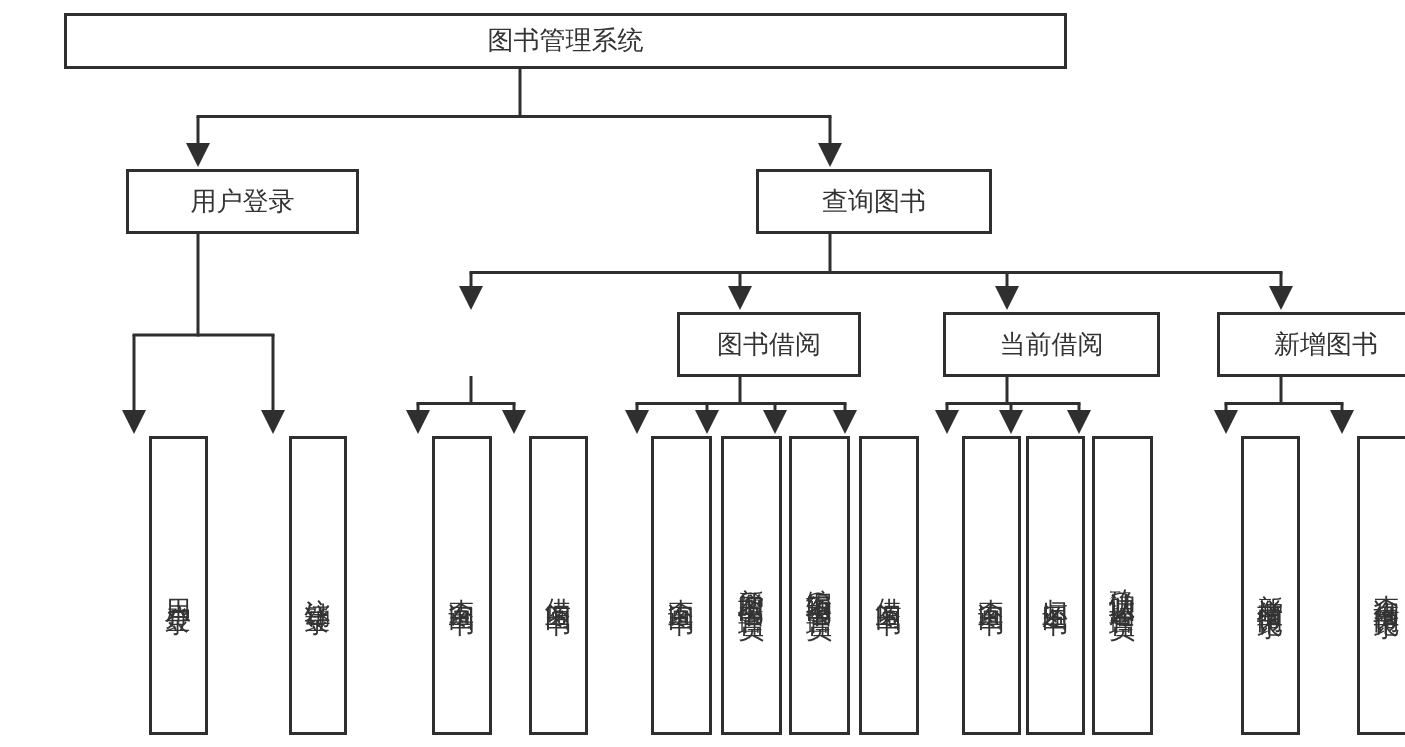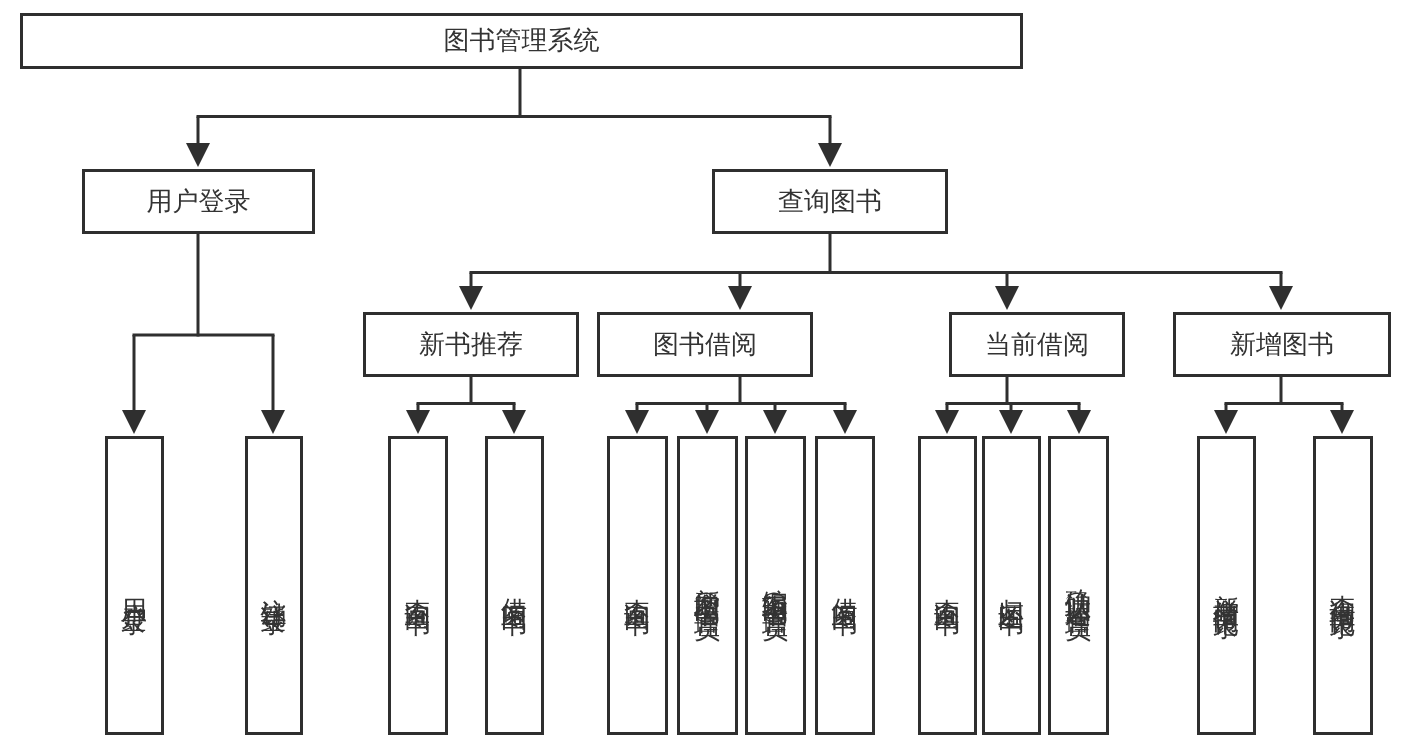--- a/index.html
+++ b/index.html
@@ -10,21 +10,21 @@
     overflow:hidden;
   }
   .wires { position:absolute; left:0; top:0; }
   .wires path { stroke:var(--line,#2f2f2f); stroke-width:3; fill:none; }
   .wires polygon { fill:var(--line,#2f2f2f); stroke:none; }
   .node {
     position:absolute; box-sizing:border-box;
     background:#ffffff; border:3px solid var(--line,#2f2f2f);
     color:var(--text,#333333);
     display:flex; align-items:center; justify-content:center;
-    font-size:26px; line-height:1.15; text-align:right;
+    font-size:26px; line-height:1.15; text-align:right;margin-left:44px;
   }
   .v {
     top:436px; height:299px;
     writing-mode:vertical-rl; text-orientation:mixed;
     letter-spacing:4px; line-height:1;
   }
   .watermark {
     position:absolute; top:713px; right:3px; z-index:5;
     font-size:23px; letter-spacing:1px;
     color:var(--watermark-color,#9e9e9e); opacity:0.85;
@@ -100,23 +100,22 @@
       <polygon points="1214,410 1238,410 1226,434"></polygon>
       <polygon points="1330,410 1354,410 1342,434"></polygon>
     </g>
   </svg>
 
   <div class="node" style="left:20px; top:13px; width:1003px; height:56px">图书管理系统</div>
 
   <div class="node" style="left:82px; top:169px; width:233px; height:65px">用户登录</div>
   <div class="node" style="left:712px; top:169px; width:236px; height:65px">查询图书</div>
 
-  <div class="node" style="left:363px; top:312px; width:216px; height:65px">新书推荐</div>
-  <div class="node" style="left:597px; top:312px; width:216px; height:65px">图书借阅</div>
-  <div class="node" style="left:949px; top:312px; width:176px; height:65px">当前借阅</div>
+  <div class="node" style="left:633px; top:312px; width:184px; height:65px">图书借阅</div>
+  <div class="node" style="left:899px; top:312px; width:217px; height:65px">当前借阅</div>
   <div class="node" style="left:1173px; top:312px; width:218px; height:65px">新增图书</div>
 
   <div class="node v" style="left:105px; width:59px">用户登录</div>
   <div class="node v" style="left:245px; width:58px">注销登录</div>
 
   <div class="node v" style="left:388px; width:60px">查询图书</div>
   <div class="node v" style="left:485px; width:59px">借阅图书</div>
 
   <div class="node v" style="left:607px; width:61px">查询图书</div>
   <div class="node v" style="left:677px; width:61px">新增图书（管理员）</div>

